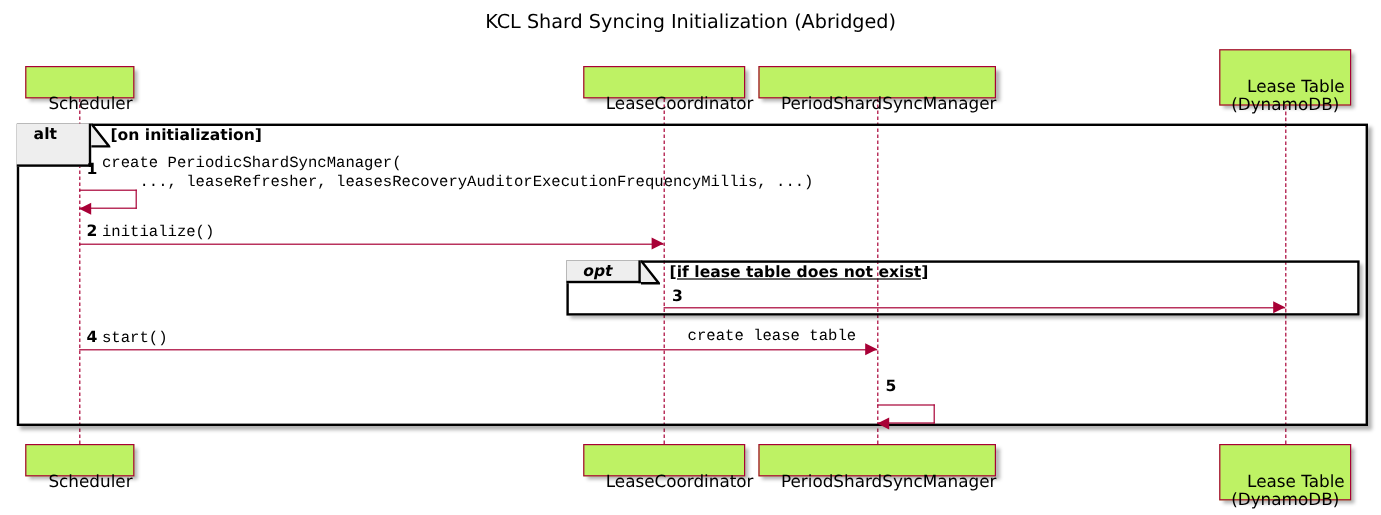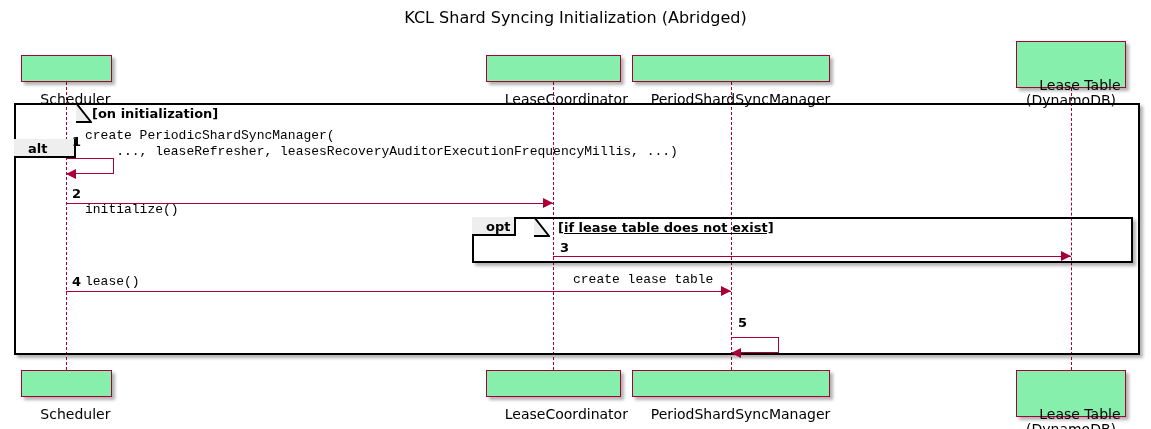--- a/index.html
+++ b/index.html
@@ -28,28 +28,28 @@
     width: 1151px;
     text-align: center;
     font-size: 16px;
     color: #000000;
     white-space: nowrap;
   }
   
   .participant {
     position: absolute;
     box-sizing: border-box;
-    background: #86efac;
+    background: #bef264;
     border: 1.5px solid #A80036;
     box-shadow: 3px 3px 3px rgba(0,0,0,0.30);
     font-size: 14px;
     color: #000000;
     text-align: center;
     line-height: 1.12;
-    padding-top: 20px;
+    padding-top: 8px;
     white-space: pre;
   }
   
   .lifeline {
     position: absolute;
     width: 0;
     border-left: 1px dashed #A80036;
   }
   
   .frag {
@@ -136,32 +136,32 @@
 <div id="diagram">
 
   <div class="title">KCL Shard Syncing Initialization (Abridged)</div>
 
   <div class="lifeline" style="left:66px; top:82px; height:288px;"></div>
   <div class="lifeline" style="left:553px; top:82px; height:288px;"></div>
   <div class="lifeline" style="left:731px; top:82px; height:288px;"></div>
   <div class="lifeline" style="left:1071px; top:88px; height:282px;"></div>
 
   <div class="frag" style="left:14px; top:103px; width:1126px; height:252px;"></div>
-  <div class="frag-tab" style="left:14px; top:103px; width:62px; height:19px;margin-top:36px;">
+  <div class="frag-tab" style="left:14px; top:103px; width:62px; height:36px;">
     <span>alt</span>
   </div>
 
   <svg width="16" height="21" style="position:absolute; left:76px; top:103px;">
     <polygon points="0,0 0,19 15,19" fill="#EEEEEE" stroke="none"></polygon>
     <polyline points="0,0 15,19 0,19" fill="none" stroke="#000000" stroke-width="2"></polyline>
   </svg>
   <div class="frag-label" style="left:92px; top:106px;text-align:center;">[on initialization]</div>
 
   <div class="frag" style="left:472px; top:217px; width:661px; height:46px;"></div>
-  <div class="frag-tab" style="left:472px; top:217px; width:44px; height:19px;">
+  <div class="frag-tab" style="left:472px; top:217px; width:62px; height:19px;font-style:italic;">
     <span>opt</span>
   </div>
   <svg width="16" height="21" style="position:absolute; left:534px; top:217px;">
     <polygon points="0,0 0,19 15,19" fill="#EEEEEE" stroke="none"></polygon>
     <polyline points="0,0 15,19 0,19" fill="none" stroke="#000000" stroke-width="2"></polyline>
   </svg>
   <div class="frag-label" style="left:558px; top:220px;text-decoration:underline;">[if lease table does not exist]</div>
 
   <div class="participant" style="left:21px; top:55px; width:91px; height:27px;">
     <span>Scheduler</span>
@@ -191,31 +191,31 @@
 (DynamoDB)</span>
   </div>
 
   <div class="msg-seq" style="left:72px; top:134px;">1</div>
   <div class="msg-text" style="left:85px; top:128px;">create PeriodicShardSyncManager(
     ..., leaseRefresher, leasesRecoveryAuditorExecutionFrequencyMillis, ...)</div>
   <div class="self-box" style="left:66px; top:158px; width:48px; height:16px;"></div>
   <div class="arrow-head-l" style="left:66px; top:169px;"></div>
 
   <div class="msg-seq" style="left:72px; top:186px;">2</div>
-  <div class="msg-text" style="left:85px; top:202px;">initialize()</div>
+  <div class="msg-text" style="left:85px; top:186px;">initialize()</div>
   <div class="arrow-line" style="left:66px; top:203px; width:487px;"></div>
   <div class="arrow-head-r" style="left:543px; top:198px;"></div>
 
   <div class="msg-seq" style="left:560px; top:240px;">3</div>
   <div class="msg-text" style="left:573px; top:240px;margin-top:32px;">create lease table</div>
   <div class="arrow-line" style="left:553px; top:256px; width:518px;"></div>
   <div class="arrow-head-r" style="left:1061px; top:251px;"></div>
 
   <div class="msg-seq" style="left:72px; top:274px;">4</div>
-  <div class="msg-text" style="left:85px; top:274px;">lease()</div>
+  <div class="msg-text" style="left:85px; top:274px;">start()</div>
   <div class="arrow-line" style="left:66px; top:291px; width:665px;"></div>
   <div class="arrow-head-r" style="left:721px; top:286px;"></div>
 
   <div class="msg-seq" style="left:738px; top:315px;">5</div>
   <div class="self-box" style="left:731px; top:337px; width:48px; height:16px;"></div>
   <div class="arrow-head-l" style="left:731px; top:348px;"></div>
 
 </div>
 
 </body></html>

